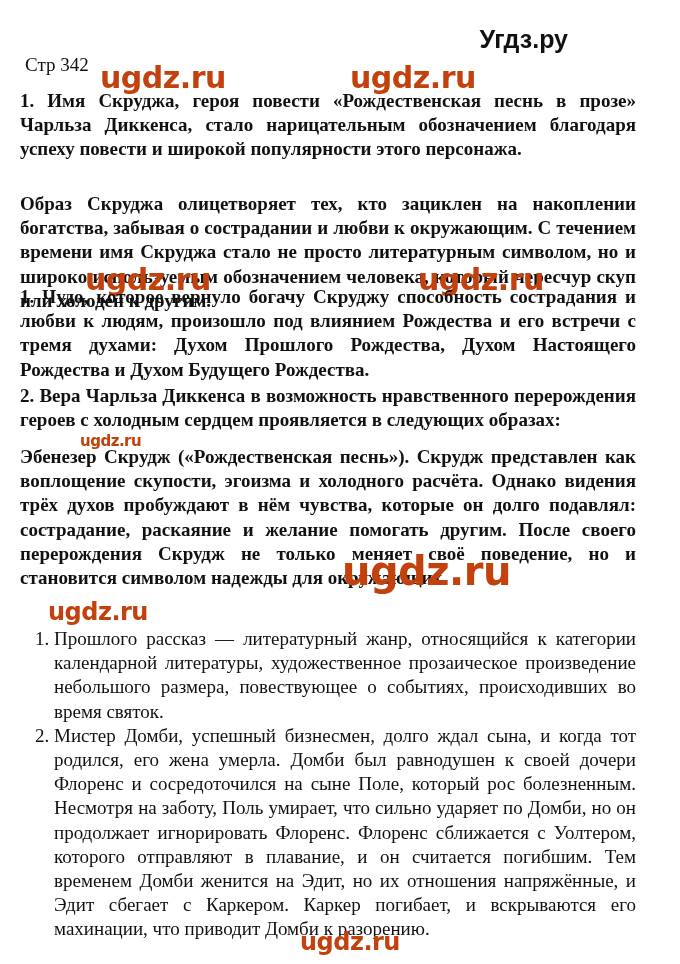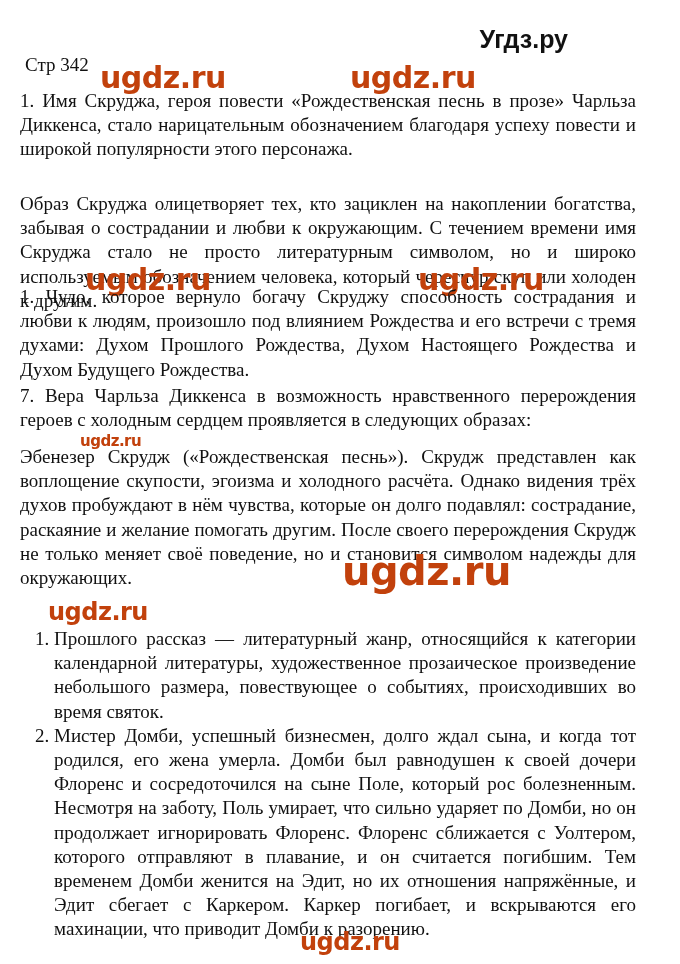--- a/index.html
+++ b/index.html
@@ -6,21 +6,21 @@
   body { width:680px; height:964px; position:relative; overflow:hidden; color:#111; }
   .hdr { position:absolute; top:2px; left:0; width:568px; text-align:right;
          font-family:"Liberation Sans", sans-serif; font-weight:bold; font-size:25px; color:#111;margin-top:23px; }
   .page-num { position:absolute; left:25px; top:54px; font-family:"Liberation Serif", serif; font-size:19px; }
   .wm { position:absolute; font-family:"DejaVu Sans", sans-serif; font-weight:bold; color:#c2410c; letter-spacing:-0.5px; }
   .wm-l { font-size:30px; }
   .wm-xl { font-size:40px; }
   .wm-s { font-size:15px; font-weight:bold; }
   .wm-m { font-size:24px; }
   .txt { position:absolute; left:20px; width:616px; font-family:"Liberation Serif", serif;
-         font-size:19px; line-height:24.2px; text-align:justify; margin:0; }
+         font-size:19px; line-height:24.2px; text-align:justify; margin:0;font-weight:bold; }
   .txt.last-left { text-align-last:left; }
   ol.lst { position:absolute; left:20px; width:616px; margin:0; padding:0 0 0 34px; box-sizing:border-box;
            font-family:"Liberation Serif", serif; font-size:19px; line-height:24.2px; text-align:justify; }
   ol.lst li { padding-left:0; }
 </style>
 </head>
 <body>
 
 <div class="hdr">Угдз.ру</div>
 
@@ -31,21 +31,21 @@
 
 <p class="txt last-left" style="top:89px;">1. Имя Скруджа, героя повести «Рождественская песнь в прозе» Чарльза Диккенса, стало нарицательным обозначением благодаря успеху повести и широкой популярности этого персонажа.</p>
 
 <p class="txt last-left" style="top:164px;margin-top:28px;">Образ Скруджа олицетворяет тех, кто зациклен на накоплении богатства, забывая о сострадании и любви к окружающим. С течением времени имя Скруджа стало не просто литературным символом, но и широко используемым обозначением человека, который чересчур скуп или холоден к другим.</p>
 
 <div class="wm wm-l" style="left:85px; top:262px;">ugdz.ru</div>
 <div class="wm wm-l" style="left:418px; top:262px;">ugdz.ru</div>
 
 <p class="txt last-left" style="top:285px;">1. Чудо, которое вернуло богачу Скруджу способность сострадания и любви к людям, произошло под влиянием Рождества и его встречи с тремя духами: Духом Прошлого Рождества, Духом Настоящего Рождества и Духом Будущего Рождества.</p>
 
-<p class="txt last-left" style="top:384px;">7. Вера Чарльза Диккенса в возможность нравственного перерождения героев с холодным сердцем проявляется в следующих образах:</p>
+<p class="txt last-left" style="top:384px;">2. Вера Чарльза Диккенса в возможность нравственного перерождения героев с холодным сердцем проявляется в следующих образах:</p>
 
 <div class="wm wm-s" style="left:80px; top:432px;">ugdz.ru</div>
 
 <p class="txt last-left" style="top:445px;">Эбенезер Скрудж («Рождественская песнь»). Скрудж представлен как воплощение скупости, эгоизма и холодного расчёта. Однако видения трёх духов пробуждают в нём чувства, которые он долго подавлял: сострадание, раскаяние и желание помогать другим. После своего перерождения Скрудж не только меняет своё поведение, но и становится символом надежды для окружающих.</p>
 
 <div class="wm wm-xl" style="left:342px; top:548px;">ugdz.ru</div>
 
 <div class="wm wm-m" style="left:48px; top:598px;">ugdz.ru</div>
 
 <ol class="lst" style="top:627px;">

